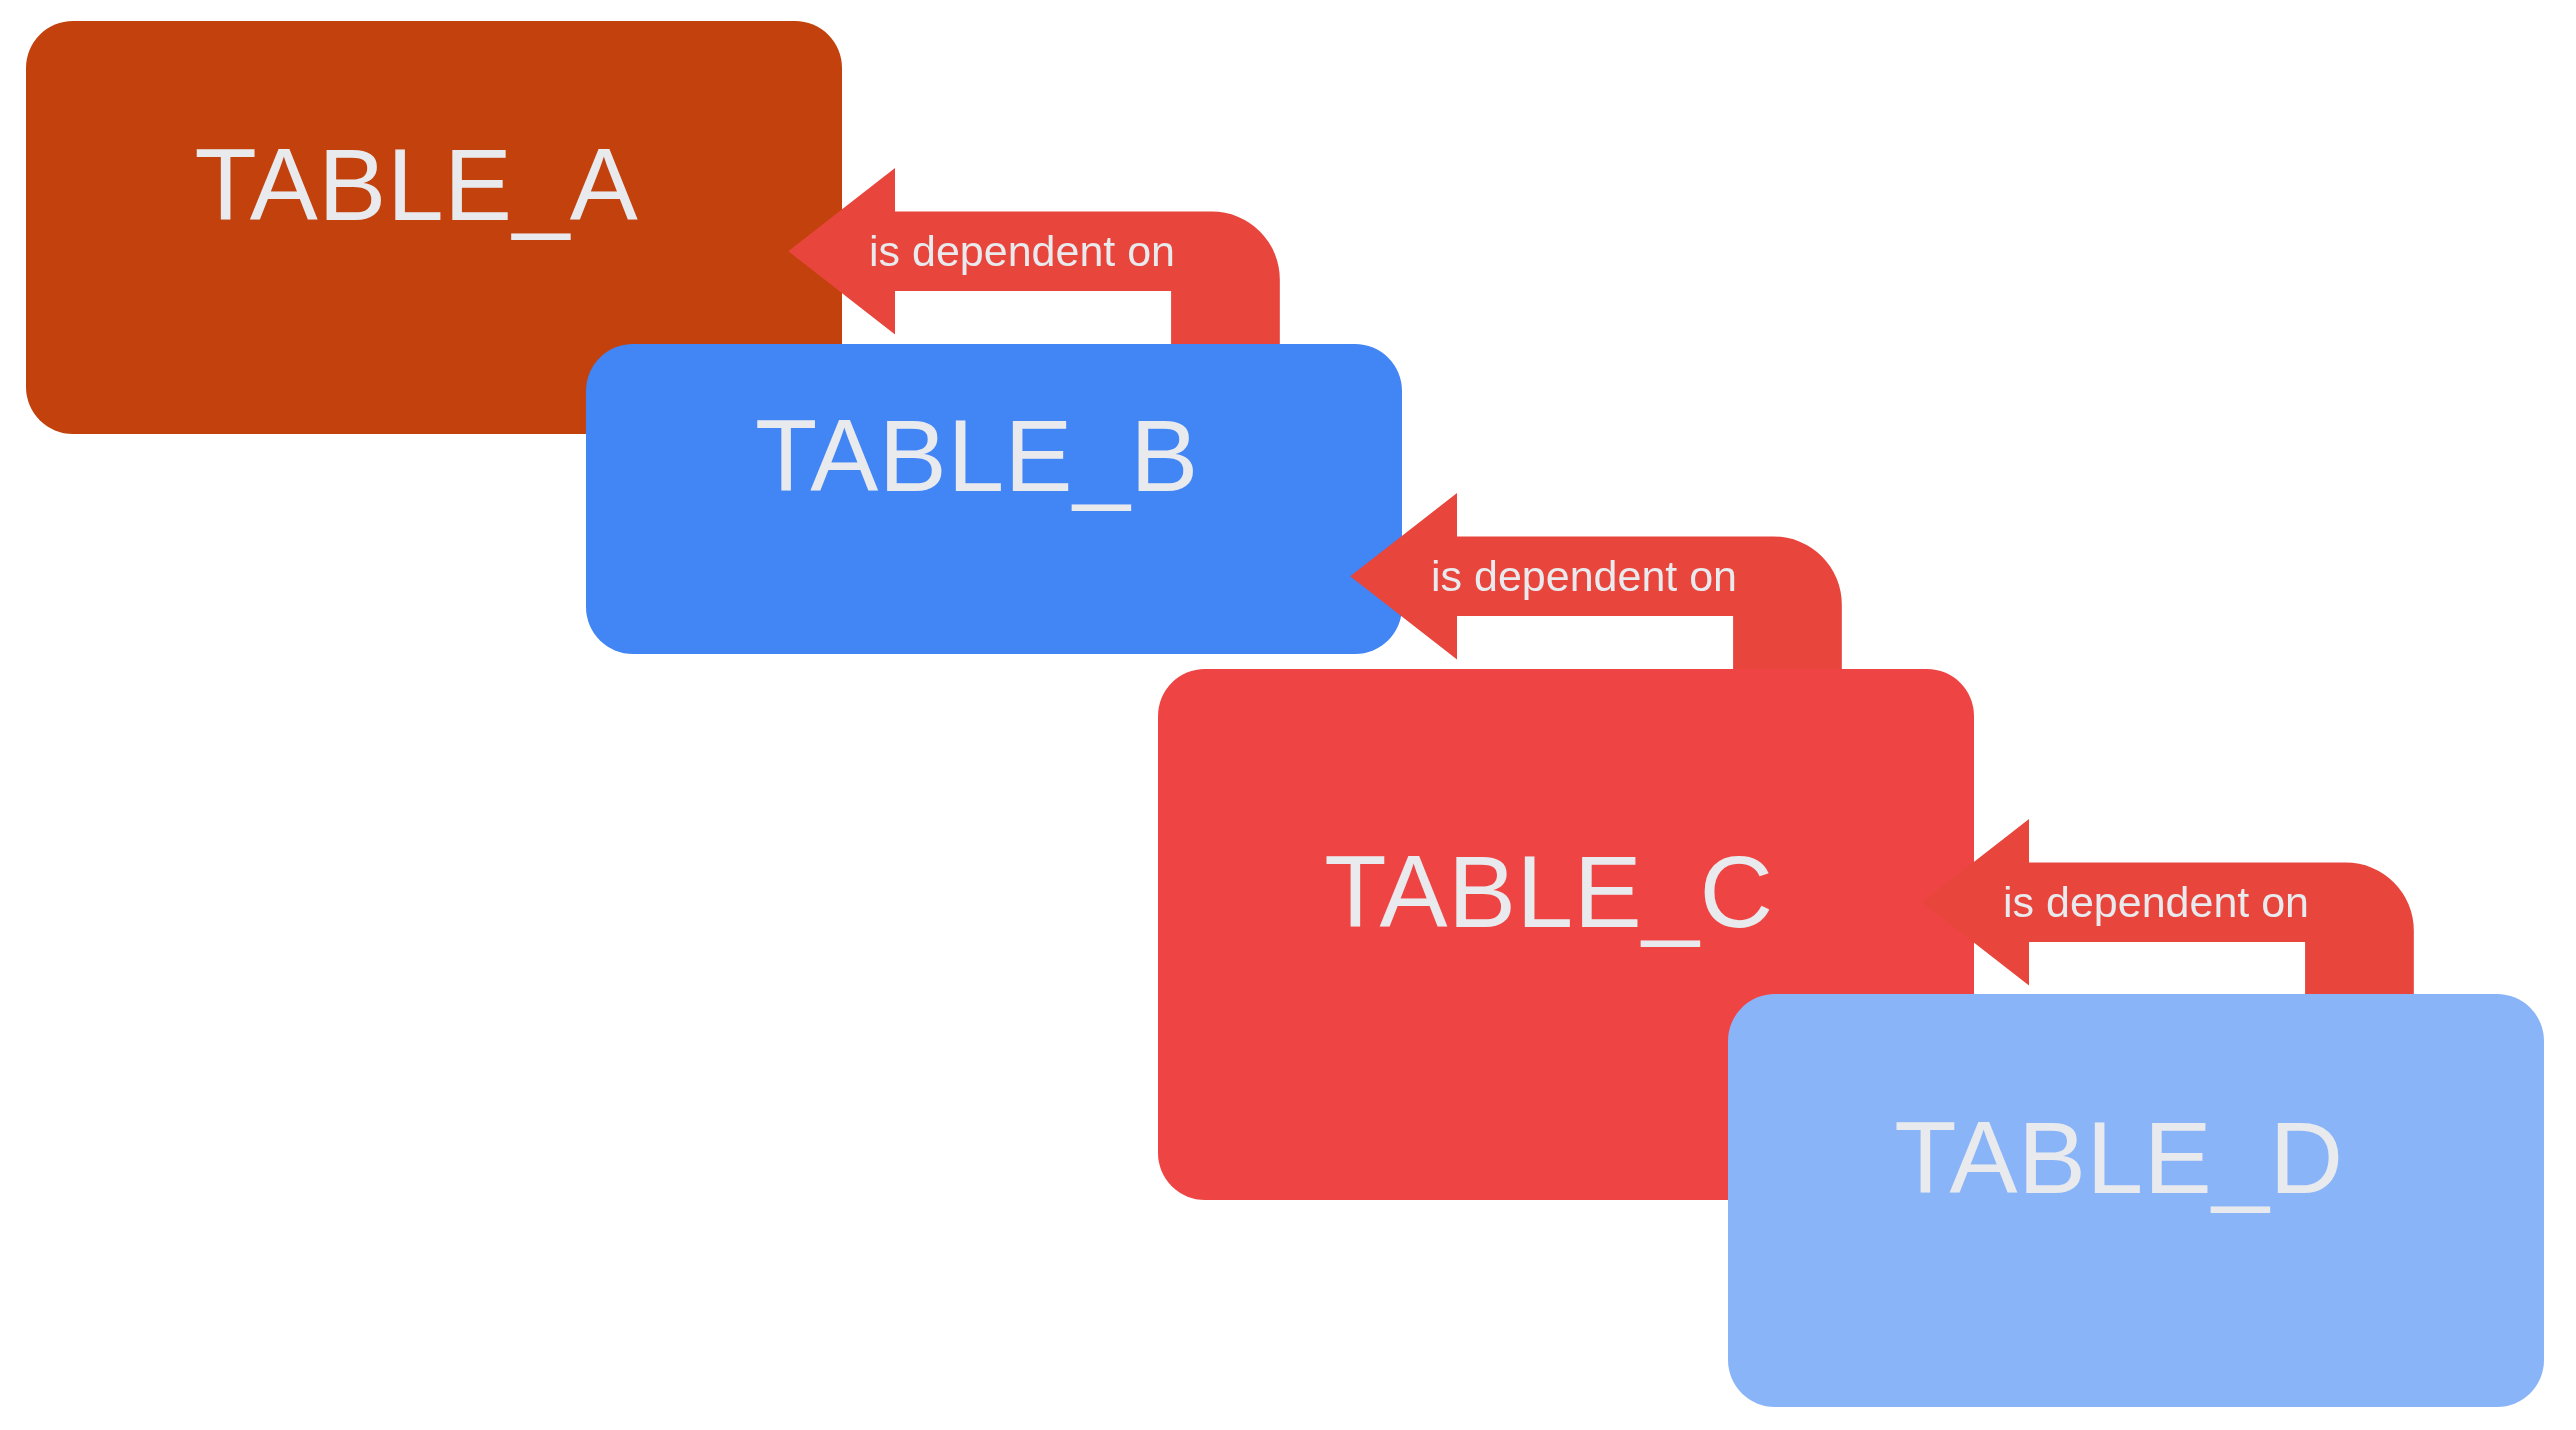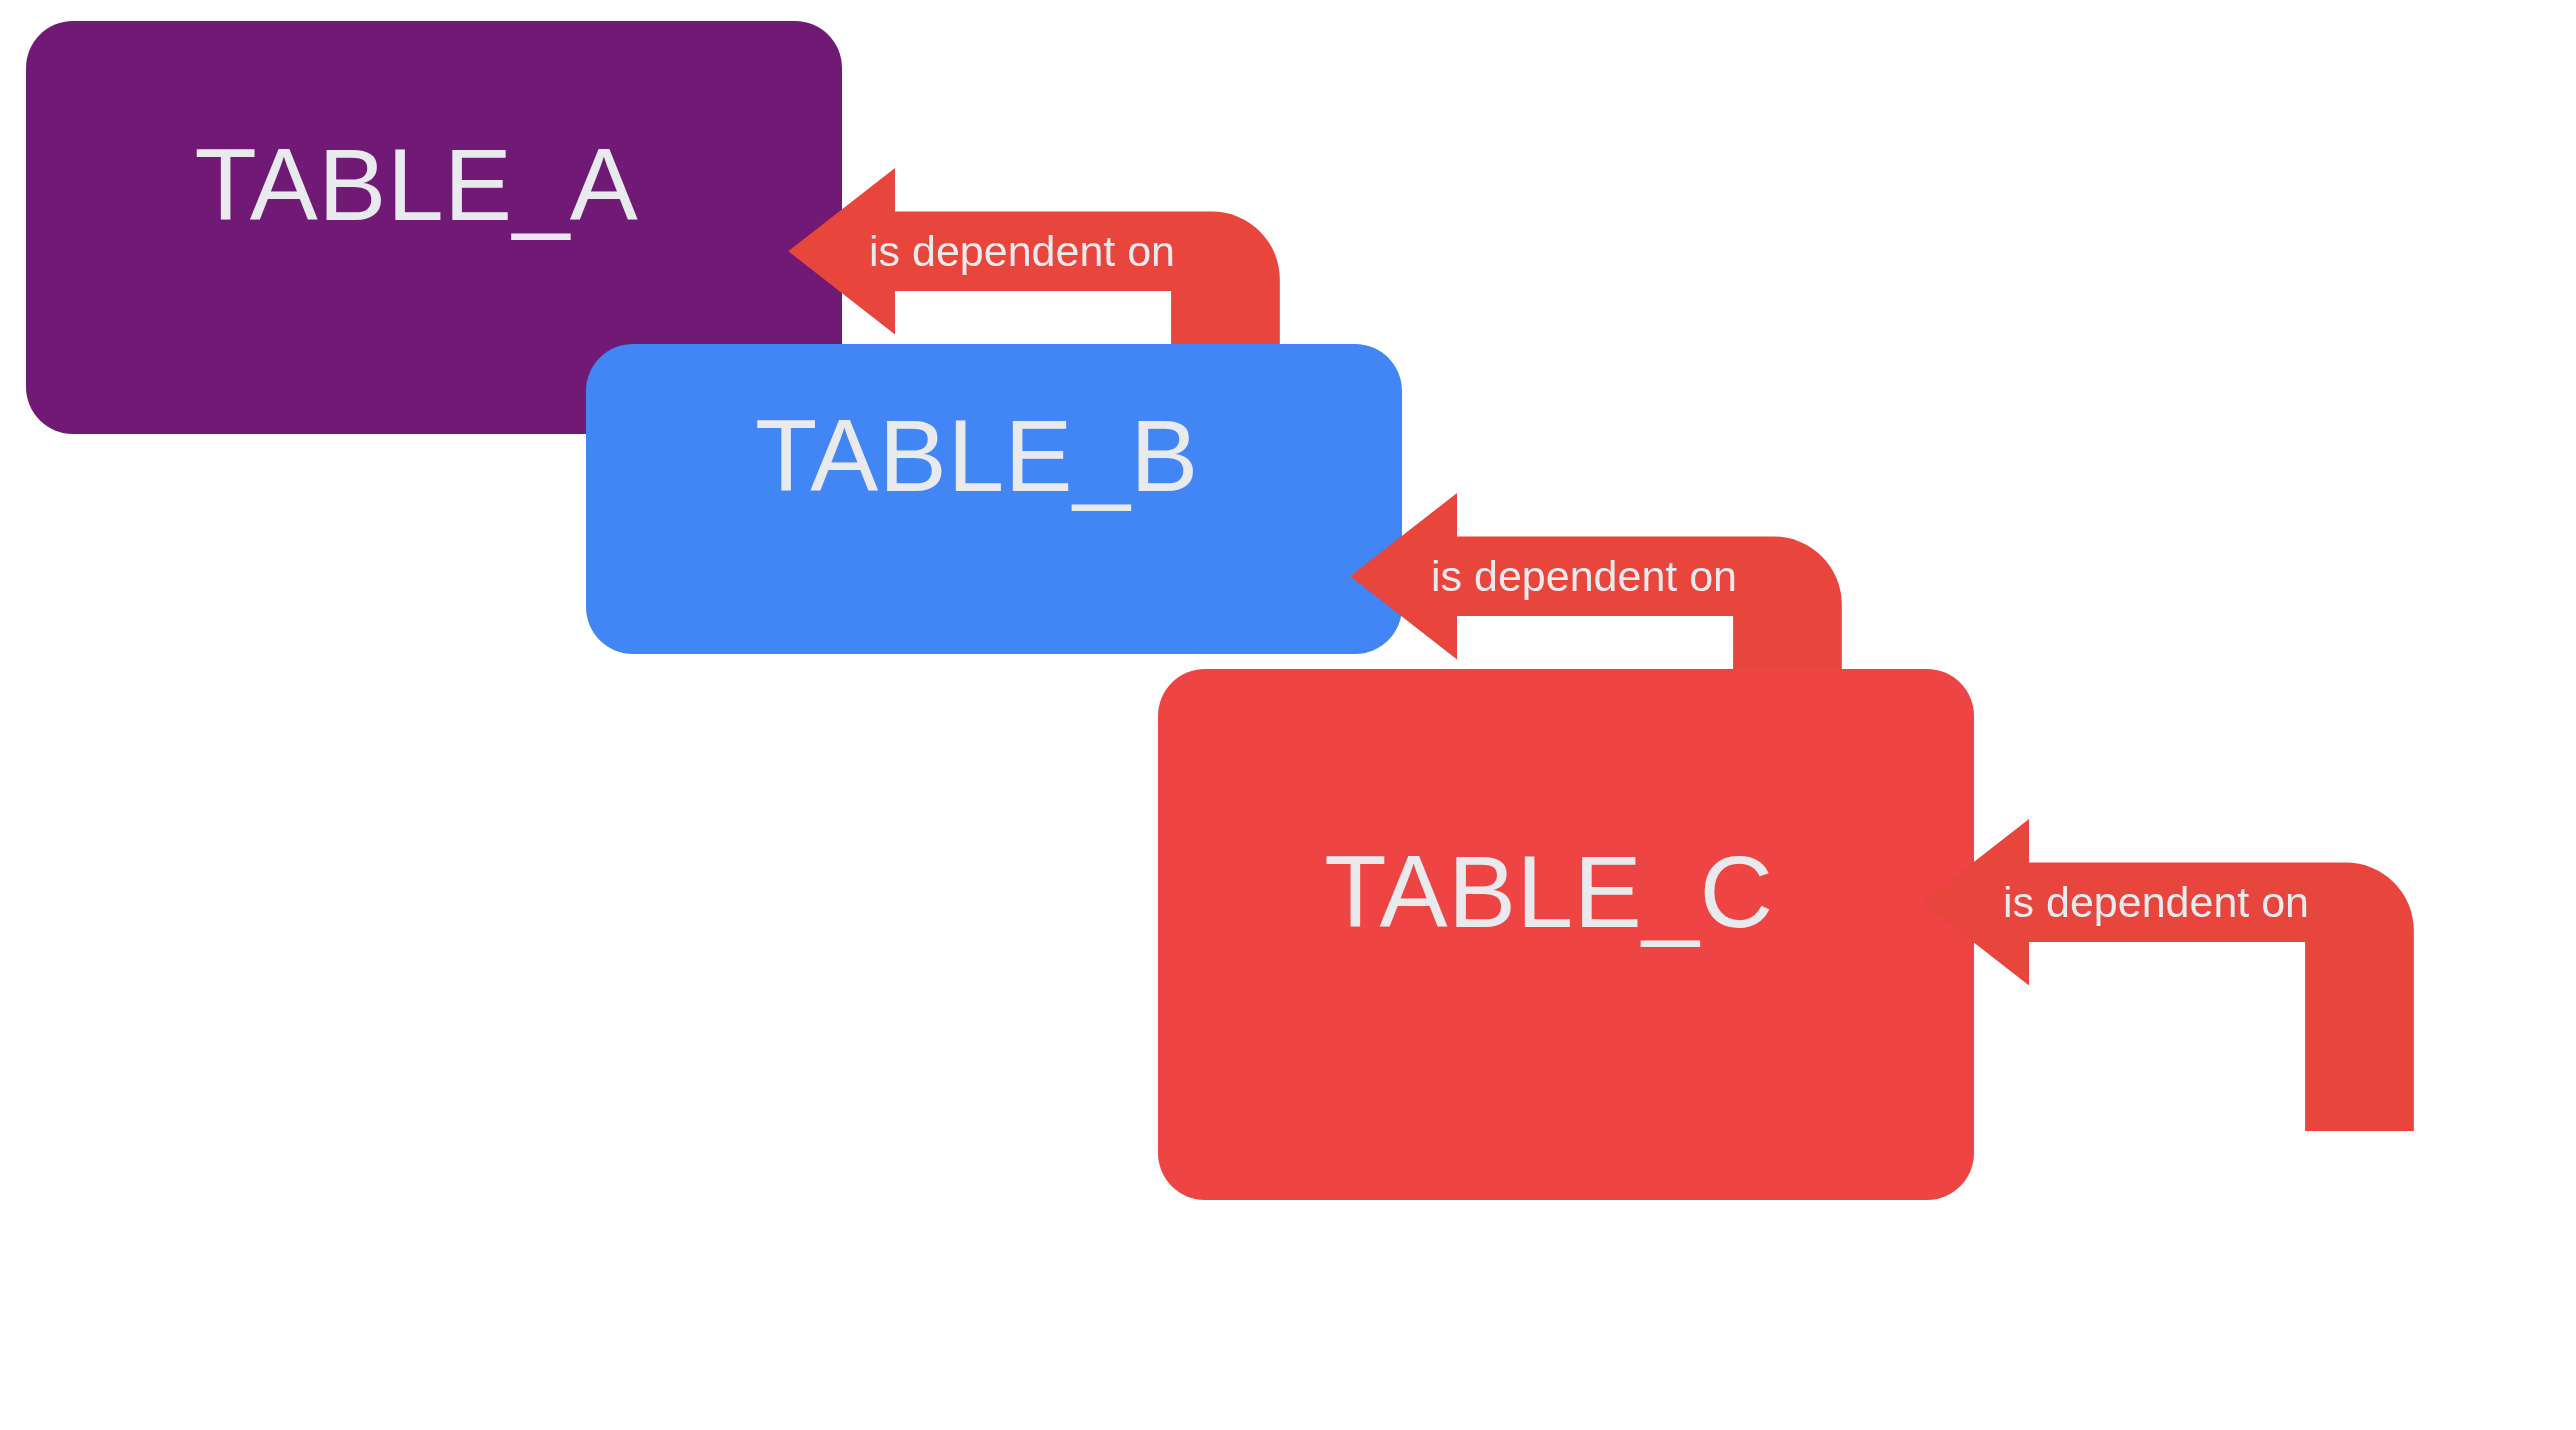--- a/index.html
+++ b/index.html
@@ -29,21 +29,21 @@
     color: #e8eaed;
     font-family: "Liberation Sans", sans-serif;
     font-weight: 400;
     font-size: 102px;
     line-height: 1;
     letter-spacing: 0.5px;
     white-space: nowrap;
     user-select: none;
   }
 
-  #card-a { left: 25.5px;   top: 21px;   width: 816px;  height: 413px; background: #701a75; text-align: right; }
+  #card-a { left: 25.5px;   top: 21px;   width: 816px;  height: 413px; background: #c2410c; text-align: right; }
   #card-b { left: 586px;  top: 344px;  width: 816px;  height: 310px; background: #4285f4; }
   #card-c { left: 1158px; top: 669px;  width: 816px;  height: 531px; background: #ef4444; }
   #card-d { left: 1728px; top: 994px; width: 816px;  height: 413px; background: #8ab4f8; }
 
   
   #card-a .card-label { transform: translate(-17px, -43px); }
   #card-b .card-label { transform: translate(-17px, -43px); }
   #card-c .card-label { transform: translate(-17px, -43px); }
   #card-d .card-label { transform: translate(-17px, -43px); }
 
@@ -140,15 +140,18 @@
                L 520 330
                L 405 330
                L 405 130
                L 113 130
                L 113 176
                Z" fill="#e8453c"></path>
     </svg>
     <span class="arrow-label">is dependent on</span>
   </div>
 
+  <div class="table-card" id="card-d">
+    <span class="card-label">TABLE_D</span>
+  </div>
 
 </div>
 
 
 </body></html>

